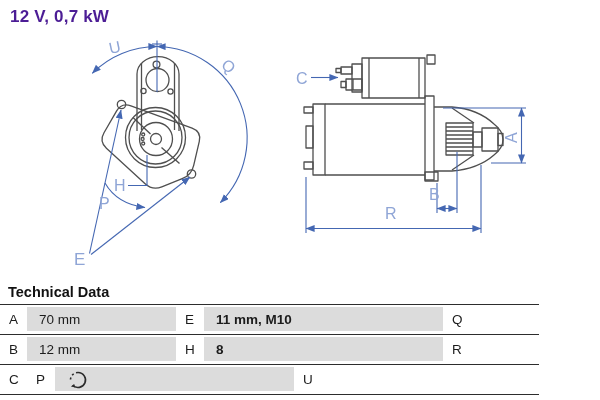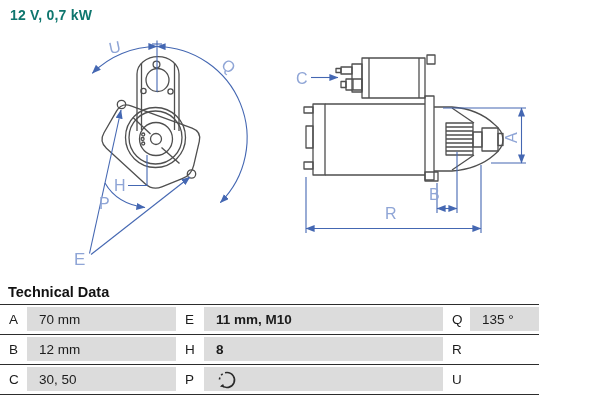--- a/index.html
+++ b/index.html
@@ -1,18 +1,18 @@
 <!DOCTYPE html>
 <html><head>
 <meta charset="utf-8">
 <style>
   html,body{margin:0;padding:0;}
   body{width:600px;height:400px;background:#ffffff;font-family:"Liberation Sans",sans-serif;position:relative;overflow:hidden;}
   .page{position:absolute;inset:0;background:#fff;}
-  .title{position:absolute;top:7px;left:10px;font-size:14px;font-weight:bold;color:#0f766e;letter-spacing:0.2px;}
+  .title{position:absolute;top:7px;left:10px;font-size:17px;font-weight:bold;color:#4c1d95;letter-spacing:0.2px;}
   .diagram-svg{position:absolute;top:0;left:0;}
   
   .tech{position:absolute;top:284px;left:0;width:539px;}
   .tech h2{margin:0 0 4px 8px;font-size:14.5px;font-weight:bold;color:#111;}
   .trow{display:flex;height:29px;border-top:1.5px solid #2d2d2d;}
   .trow.last{border-bottom:1.5px solid #2d2d2d;}
   .kc,.vc{display:flex;align-items:center;box-sizing:border-box;font-size:13.5px;color:#1c1c1c;}
   .kc{background:#fff;padding-left:9px;}
   .vc{background:#dcdcdc;margin:2px 0 3px 0;padding-left:12px;}
   .k1{width:27px;} .v1{width:149px;}
@@ -141,34 +141,32 @@
 
   <div class="tech">
     <h2>Technical Data</h2>
 
     <div class="trow">
       <div class="kc k1">A</div>
       <div class="vc v1">70 mm</div>
       <div class="kc k2">E</div>
       <div class="vc v2">11 mm, M10</div>
       <div class="kc k3">Q</div>
-      <div class="vc v3">135 °</div>
     </div>
 
     <div class="trow">
       <div class="kc k1">B</div>
       <div class="vc v1">12 mm</div>
       <div class="kc k2">H</div>
       <div class="vc v2">8</div>
       <div class="kc k3">R</div>
     </div>
 
     <div class="trow last">
       <div class="kc k1">C</div>
-      <div class="vc v1">30, 50</div>
       <div class="kc k2">P</div>
       <div class="vc v2">
         <svg class="rot-icon" width="22" height="22" viewBox="0 0 22 22">
           <path d="M 11,3.5 A 7.5 7.5 0 0 0 3.5,11" fill="none" stroke="#2a2a2a" stroke-width="1.6" stroke-dasharray="2,2.6"></path>
           <path d="M 11,3.5 A 7.5 7.5 0 1 1 5.7,16.3" fill="none" stroke="#2a2a2a" stroke-width="1.6"></path>
           <path d="M 3.9,17.6 L 7.2,14.9 L 8.2,18.4 Z" fill="#2a2a2a"></path>
         </svg>
       </div>
       <div class="kc k3">U</div>
     </div>

